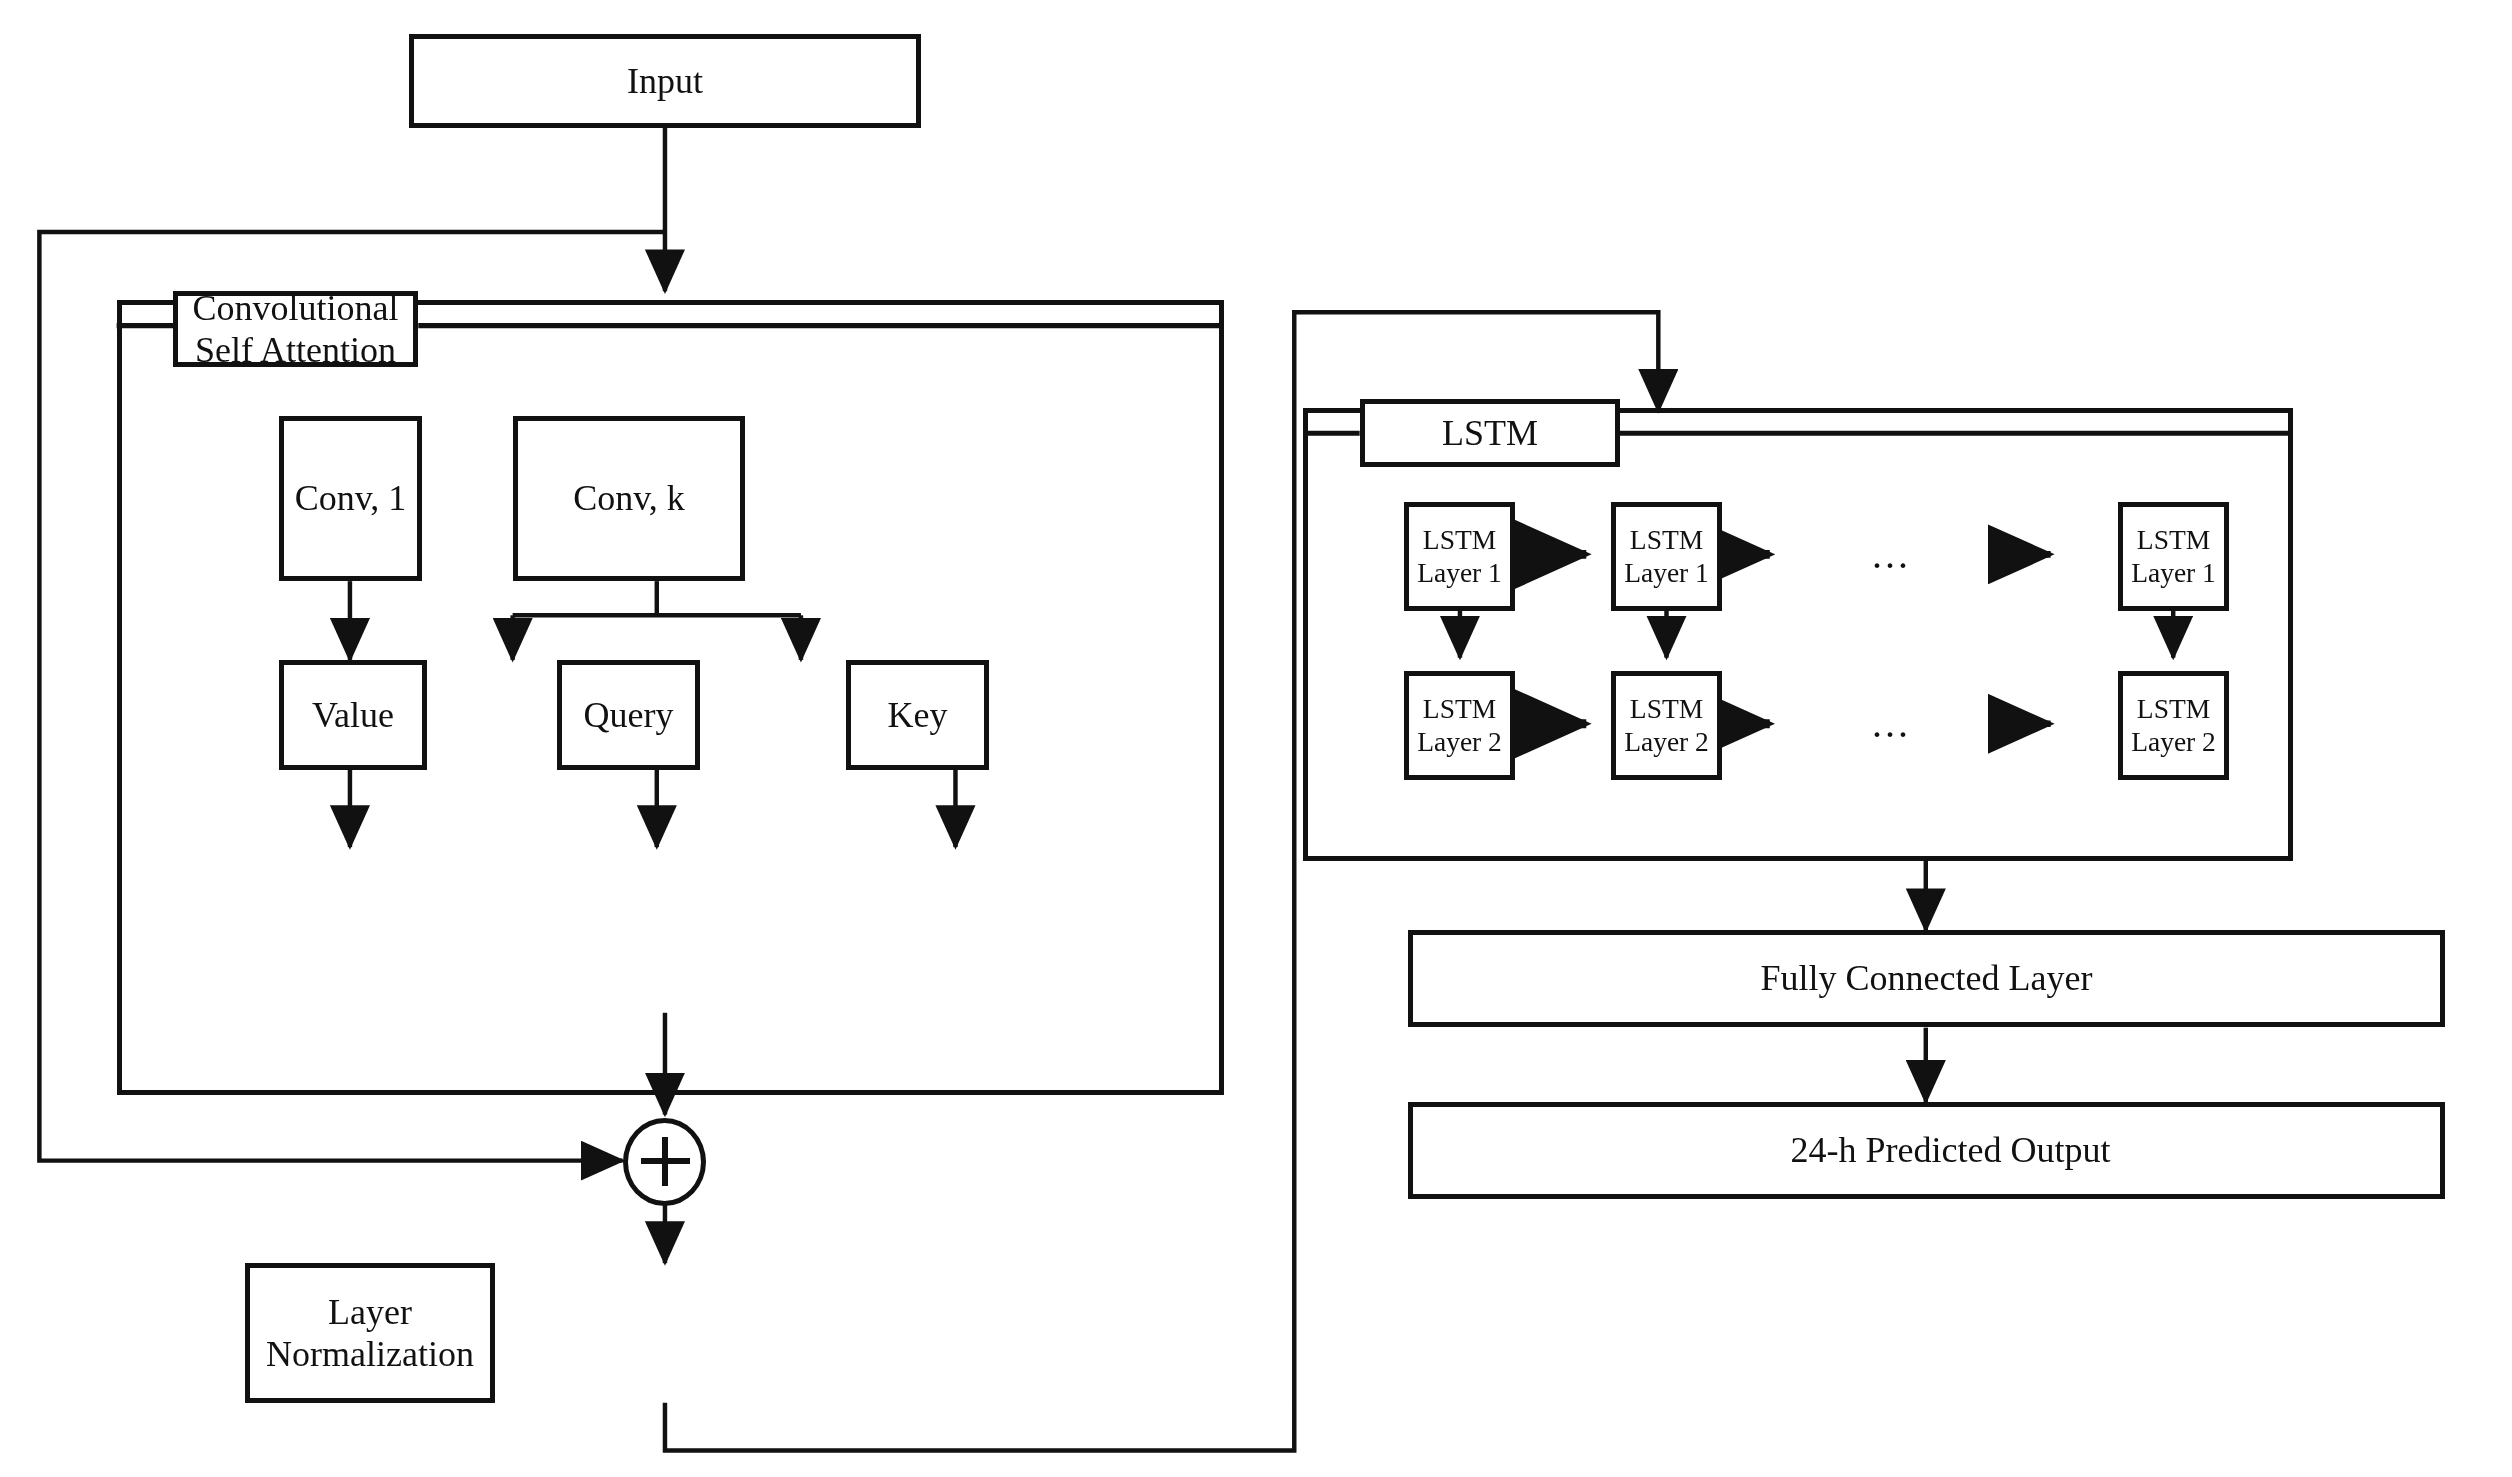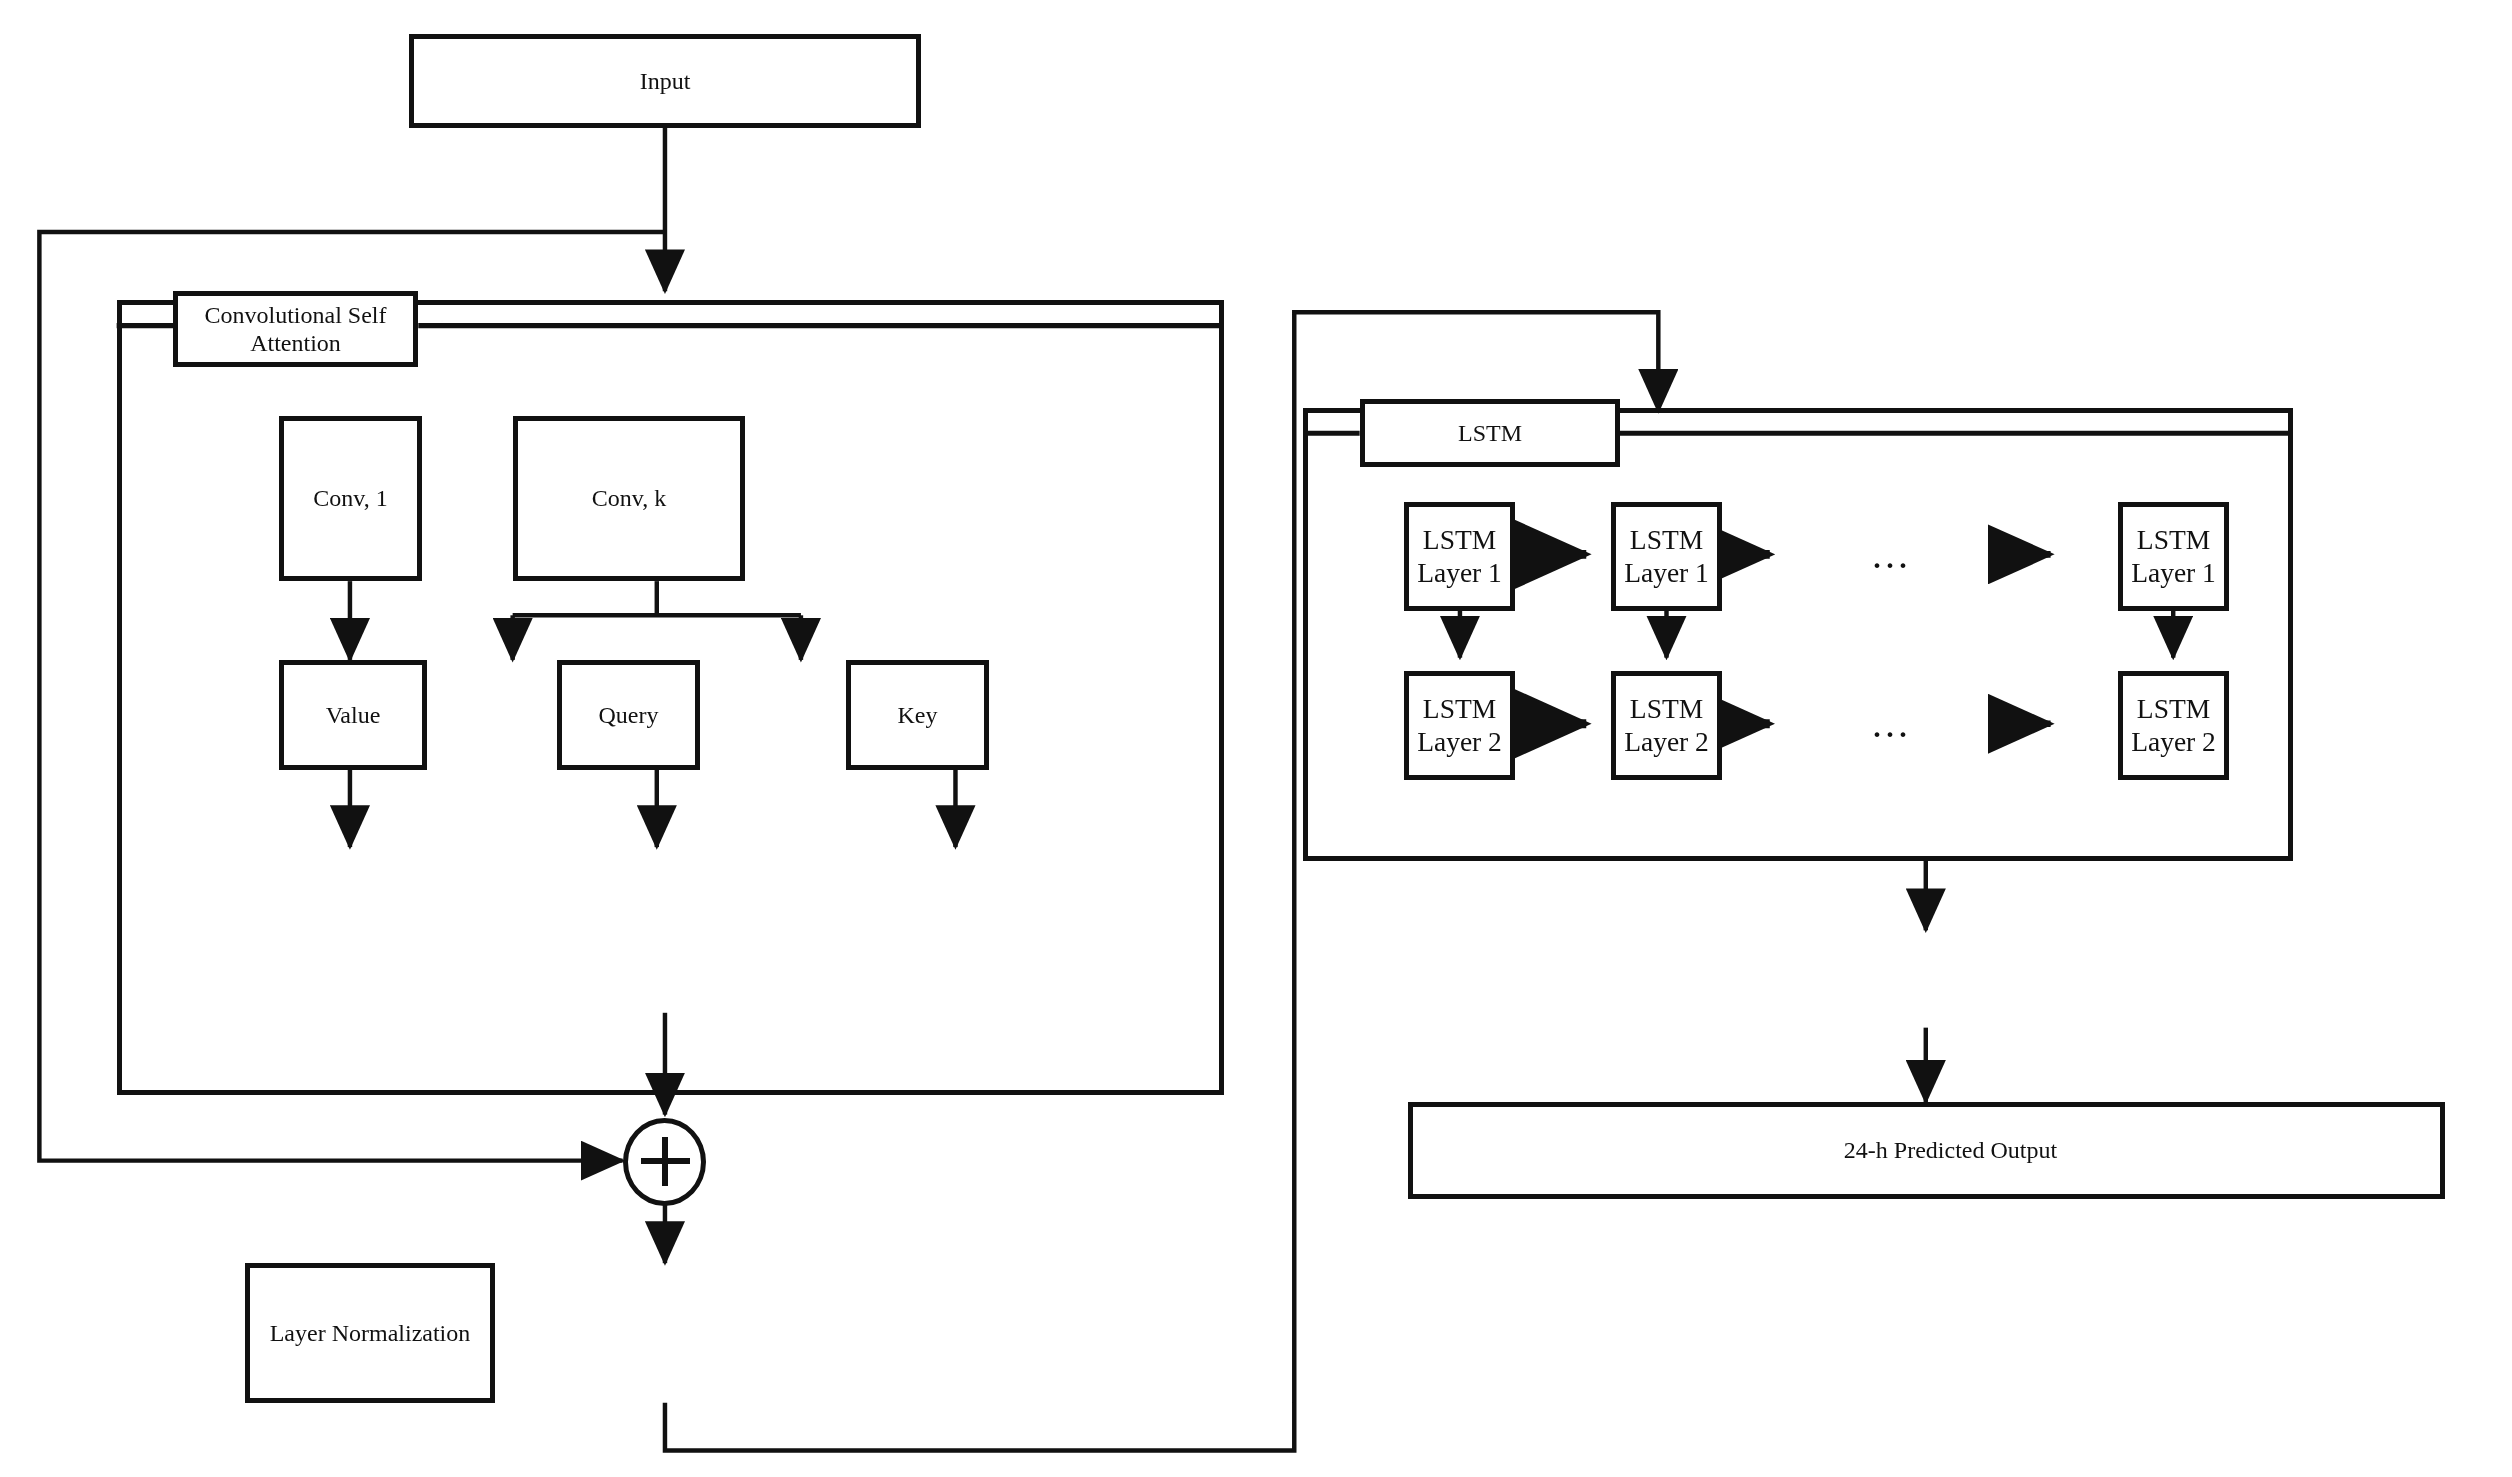--- a/index.html
+++ b/index.html
@@ -36,21 +36,21 @@
     line-height: 1.18;
     z-index: 3;
   }
   .container-box {
     position: absolute;
     box-sizing: border-box;
     background: transparent;
     border: 5.2px solid #111111;
     z-index: 1;
   }
-  .lbl-lg { font-size: 24px; }
+  .lbl-lg { font-size: 36px; }
   .lbl-sm { font-size: 27.5px; }
   .ellipsis {
     position: absolute;
     font-size: 40px;
     color: #111111;
     letter-spacing: 3px;
     z-index: 3;
     font-family: "Liberation Serif", "DejaVu Serif", serif;
   }
   .plus-circle {
@@ -203,19 +203,22 @@
     <span>Layer 2</span>
   </div>
 
   <div class="ellipsis" style="left:1872px; top:531px;">
     <span>...</span>
   </div>
   <div class="ellipsis" style="left:1872px; top:700px;">
     <span>...</span>
   </div>
 
+  <div class="node lbl-lg" style="left:1408px; top:930px; width:1037px; height:97px;">
+    <span>Fully Connected Layer</span>
+  </div>
 
   <div class="node lbl-lg" style="left:1408px; top:1102px; width:1037px; height:97px;padding-left:48px;">
     <span>24-h Predicted Output</span>
   </div>
 
 </div>
 
 
 </body></html>

